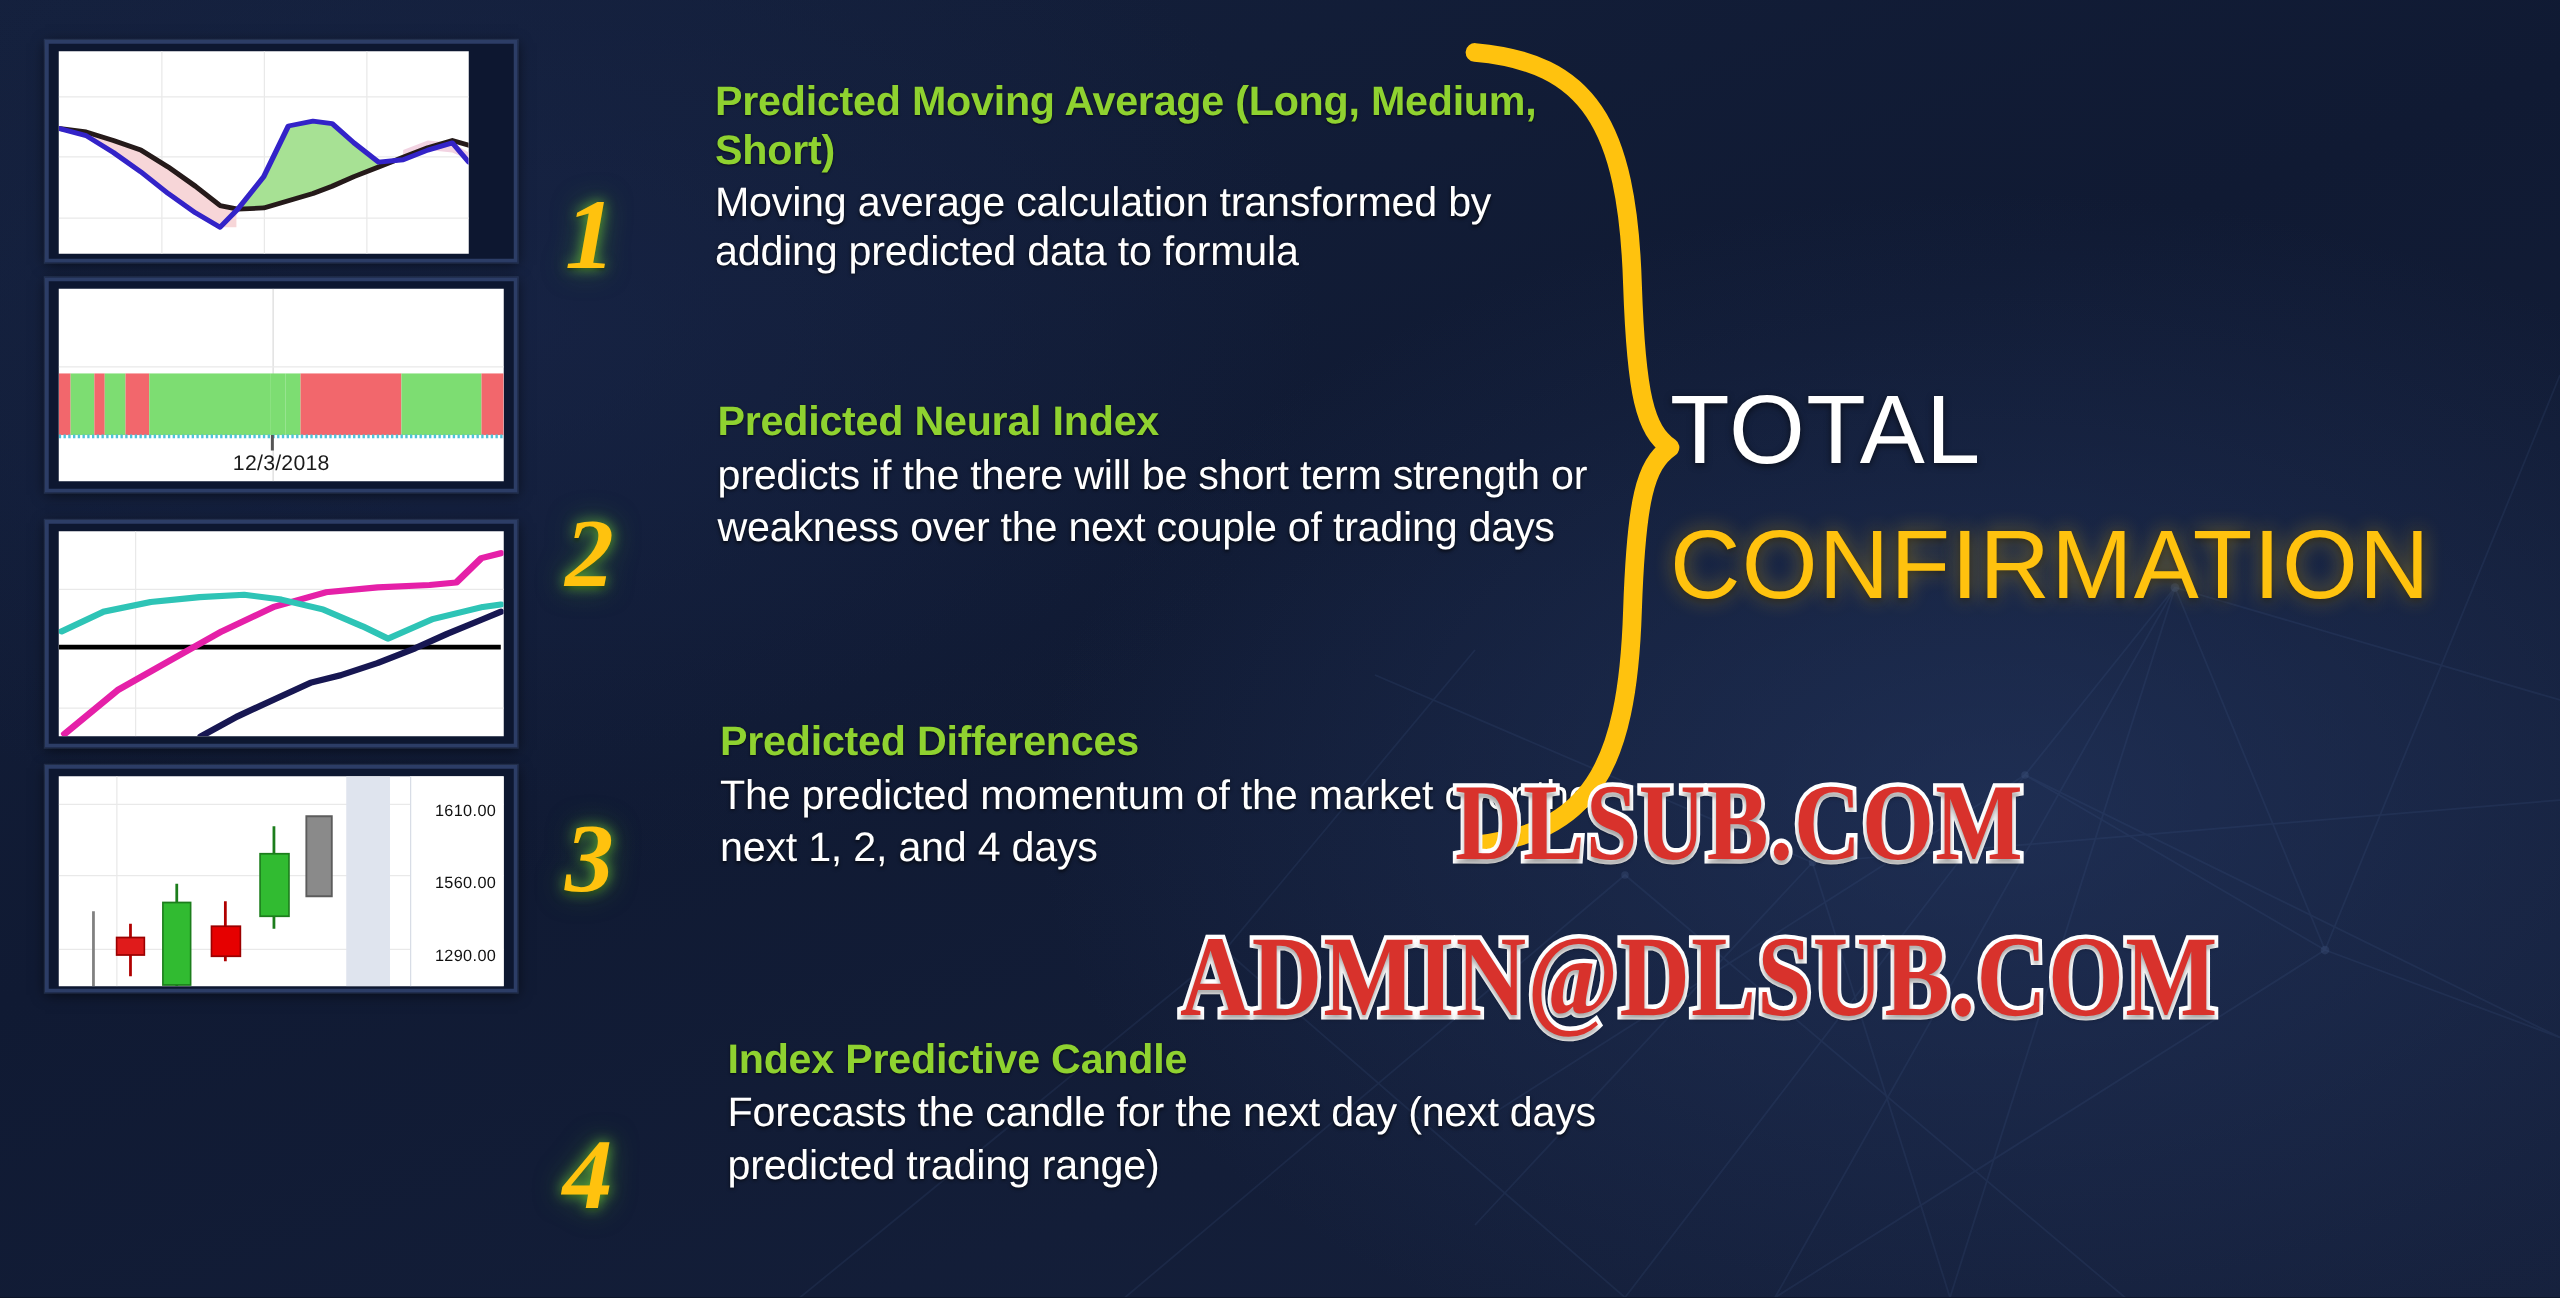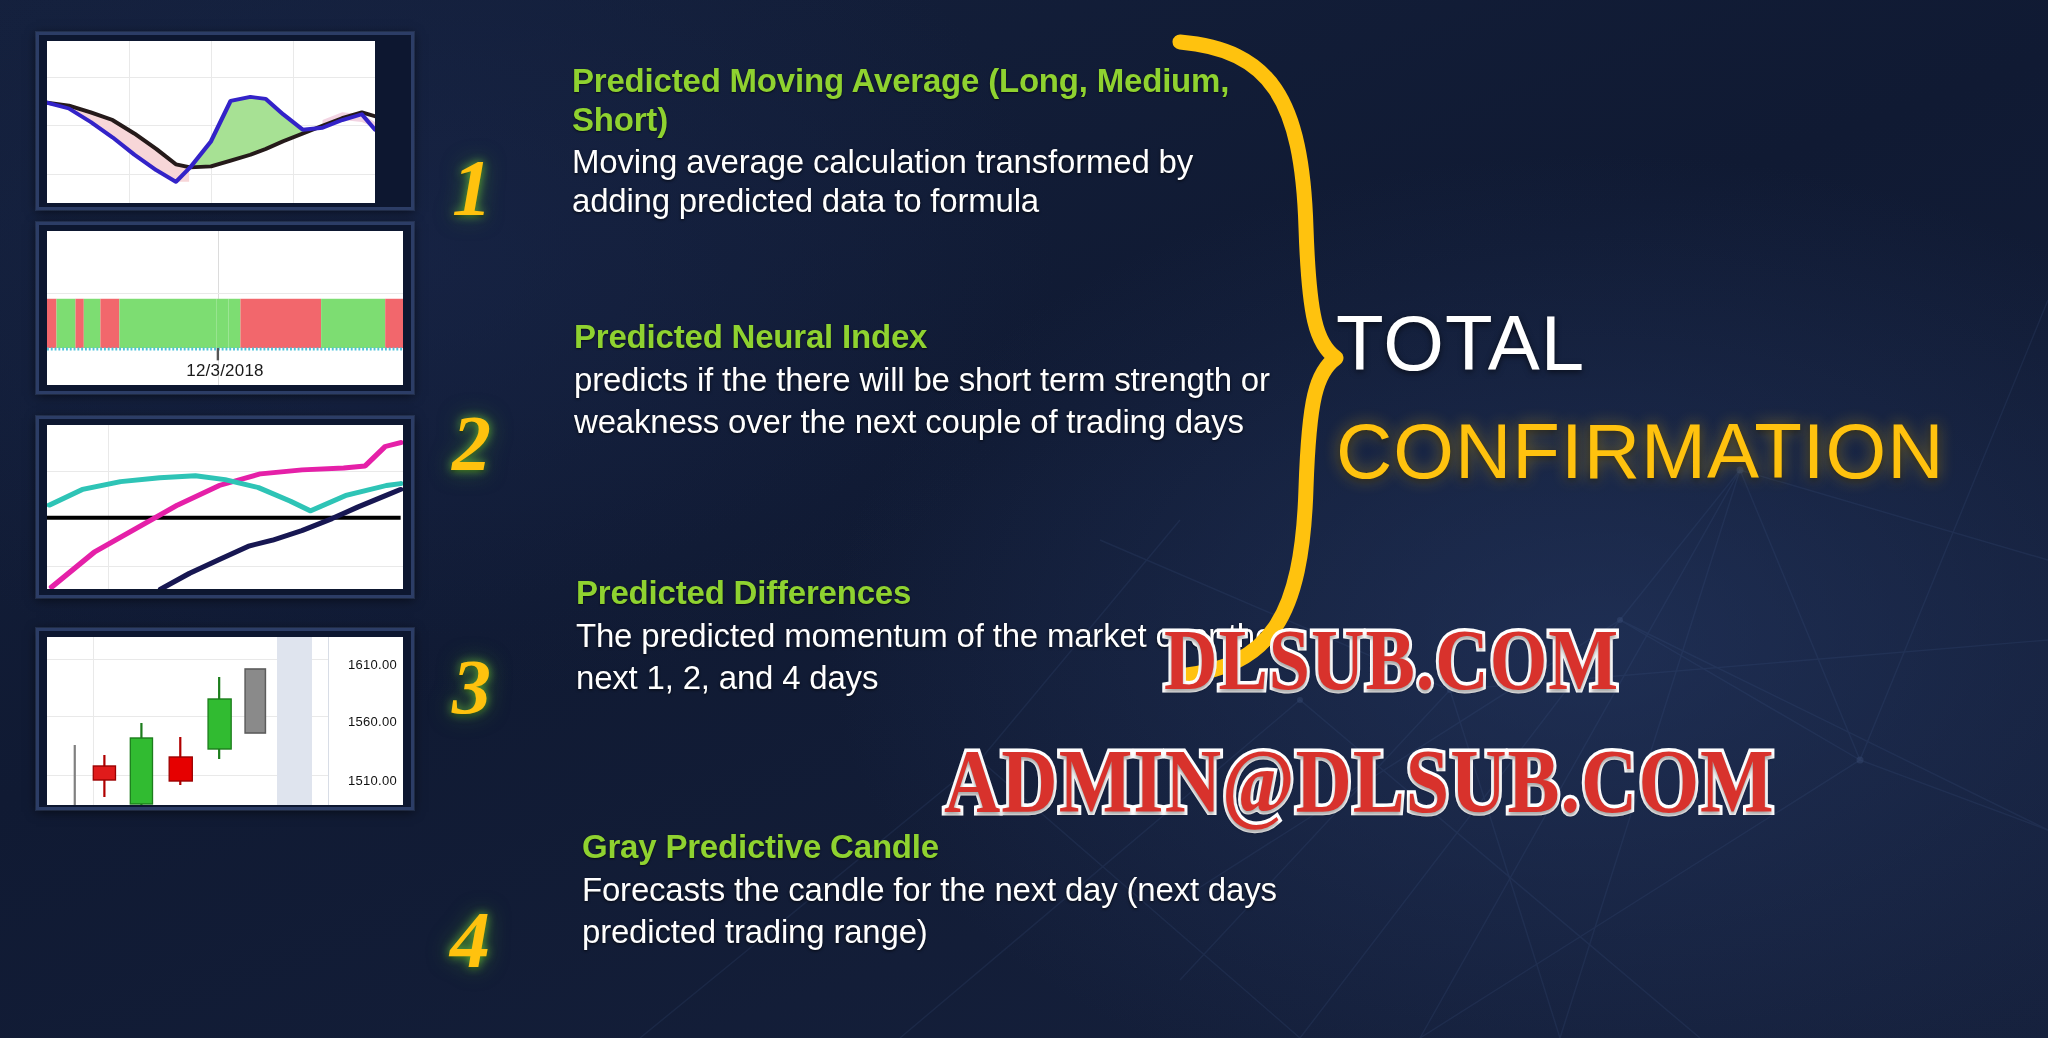--- a/index.html
+++ b/index.html
@@ -31,21 +31,21 @@
   .gridv,.gridh{position:absolute;background:#e9e9e9;}
   .gridv{width:1px;top:0;bottom:0;}
   .gridh{height:1px;left:0;right:0;}
 
   #p1{top:32px;width:378px;height:178px;}
   #p1 .plot{left:8px;top:6px;right:36px;bottom:4px;}
   #p2{top:222px;width:378px;height:172px;}
   #p2 .plot{left:8px;top:6px;right:8px;bottom:6px;padding-left:20px;}
   #p3{top:416px;width:378px;height:182px;}
   #p3 .plot{left:8px;top:6px;right:8px;bottom:6px;}
-  #p4{top:628px;width:378px;height:182px;}
+  #p4{top:612px;width:378px;height:182px;}
   #p4 .plot{left:8px;top:6px;right:8px;bottom:2px;}
 
   .date-lbl{
     position:absolute;left:0;right:0;bottom:4px;text-align:center;
     font-family:"Liberation Sans",sans-serif;font-size:17px;color:#1a1a1a;letter-spacing:.2px;
   }
   .axis-lbl{
     position:absolute;right:6px;font-family:"Liberation Sans",sans-serif;
     font-size:13px;color:#111;letter-spacing:.3px;white-space:nowrap;
   }
@@ -252,21 +252,21 @@
           <line x1="186" y1="40" x2="186" y2="122" stroke="#1c7d1c" stroke-width="2.4"></line>
           <rect x="174" y="62" width="25" height="50" fill="#31bb31" stroke="#1c7d1c" stroke-width="1.4"></rect>
         </g>
 
         <g>
           <rect x="214" y="32" width="22" height="64" fill="#8a8a8a" stroke="#5c5c5c" stroke-width="1.6"></rect>
         </g>
       </svg>
       <div class="axis-lbl" style="top:12%">1610.00</div>
       <div class="axis-lbl" style="top:46%">1560.00</div>
-      <div class="axis-lbl" style="top:81%">1510.00</div>
+      <div class="axis-lbl" style="top:81%">1290.00</div>
     </div>
   </div>
 
   <div class="num" id="n1">1</div>
   <div class="num" id="n2">2</div>
   <div class="num" id="n3">3</div>
   <div class="num" id="n4">4</div>
 
   <div class="block" id="b2">
     <p class="b-head">Predicted Neural Index</p>
@@ -274,21 +274,21 @@
   </div>
   <div class="block" id="b1">
     <p class="b-head">Predicted Moving Average (Long, Medium, Short)</p>
     <p class="b-body">Moving average calculation transformed by adding predicted data to formula</p>
   </div>
   <div class="block" id="b3">
     <p class="b-head">Predicted Differences</p>
     <p class="b-body">The predicted momentum of the market over the next 1, 2, and 4 days</p>
   </div>
   <div class="block" id="b4">
-    <p class="b-head">Gray Predictive Candle</p>
+    <p class="b-head">Index Predictive Candle</p>
     <p class="b-body">Forecasts the candle for the next day (next days predicted trading range)</p>
   </div>
 
   <svg id="brace" viewBox="0 0 200 700" fill="none">
     <path d="M30,14 C120,22 152,70 156,200 C159,288 166,316 186,330
              C166,344 159,372 156,460 C152,590 120,638 30,648" stroke="#ffc20e" stroke-width="15" stroke-linecap="round" stroke-linejoin="round" fill="none"></path>
   </svg>
 
   <div id="total">TOTAL</div>
   <div id="confirm">CONFIRMATION</div>

